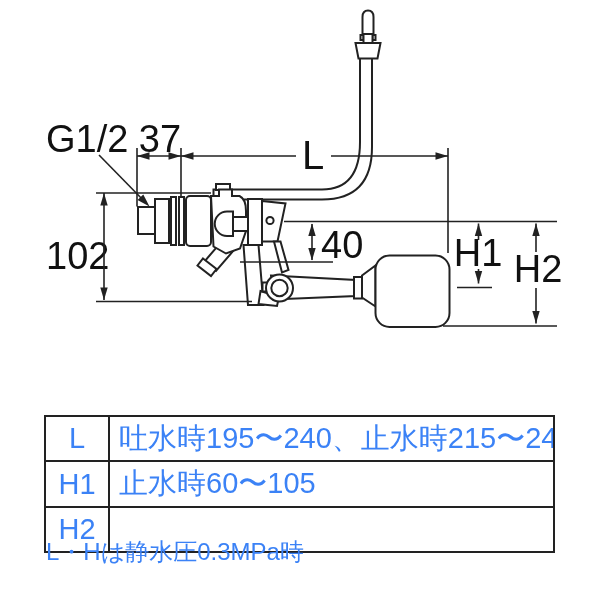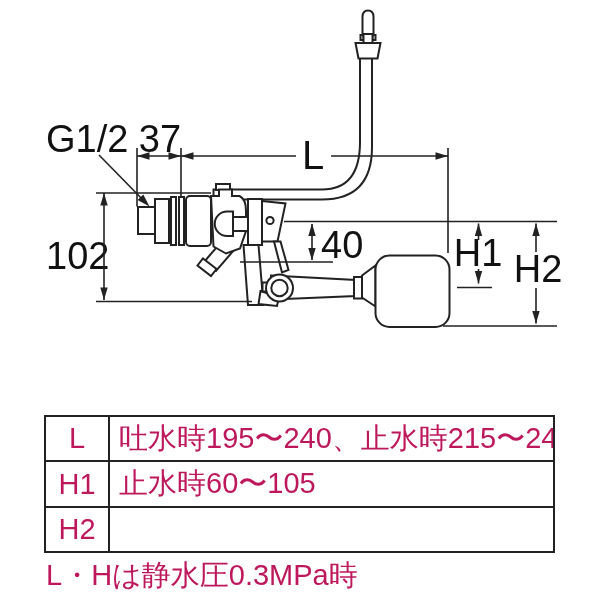--- a/index.html
+++ b/index.html
@@ -1,34 +1,34 @@
 <!DOCTYPE html>
 <html><head>
 <meta charset="utf-8">
 <style>
   html,body{margin:0;padding:0;background:#fff;}
   .stage{position:relative;width:600px;height:600px;background:#fff;overflow:hidden;
-         font-family:"Liberation Sans","DejaVu Sans",sans-serif;color:#be185d;}
+         font-family:"Liberation Sans","DejaVu Sans",sans-serif;color:#3b82f6;}
   svg{position:absolute;left:0;top:0;display:block;}
   svg .wf{fill:#fff;stroke:#222;stroke-width:2;}
   svg .ln{fill:none;stroke:#222;stroke-width:2;}
   svg .dim{stroke:#222;stroke-width:1.6;fill:none;}
   svg .ah{fill:#222;stroke:none;}
   svg text{fill:#111;font-family:"Liberation Sans","DejaVu Sans",sans-serif;}
   .dimtxt{font-size:38px;}
   .dimtxtL{font-size:40px;}
   .spec-table{position:absolute;left:44px;top:415px;width:511px;box-sizing:border-box;
               border:2px solid #222;}
   .spec-row{display:flex;height:43.4px;align-items:stretch;}
   .spec-row + .spec-row{border-top:2px solid #222;}
   .spec-label{width:62px;border-right:2px solid #222;display:flex;align-items:center;
               justify-content:center;font-size:29px;}
   .spec-value{flex:1;display:flex;align-items:center;padding-left:9px;font-size:29px;
               white-space:nowrap;overflow:hidden;}
-  .footnote{position:absolute;left:46px;top:536px;font-size:29px;white-space:nowrap;margin-top:20px;}
+  .footnote{position:absolute;left:46px;top:536px;font-size:24px;white-space:nowrap;}
 </style>
 </head>
 <body>
 
 <div class="stage">
 
   <svg width="600" height="600" viewBox="0 0 600 600">
 
     <g>
 

